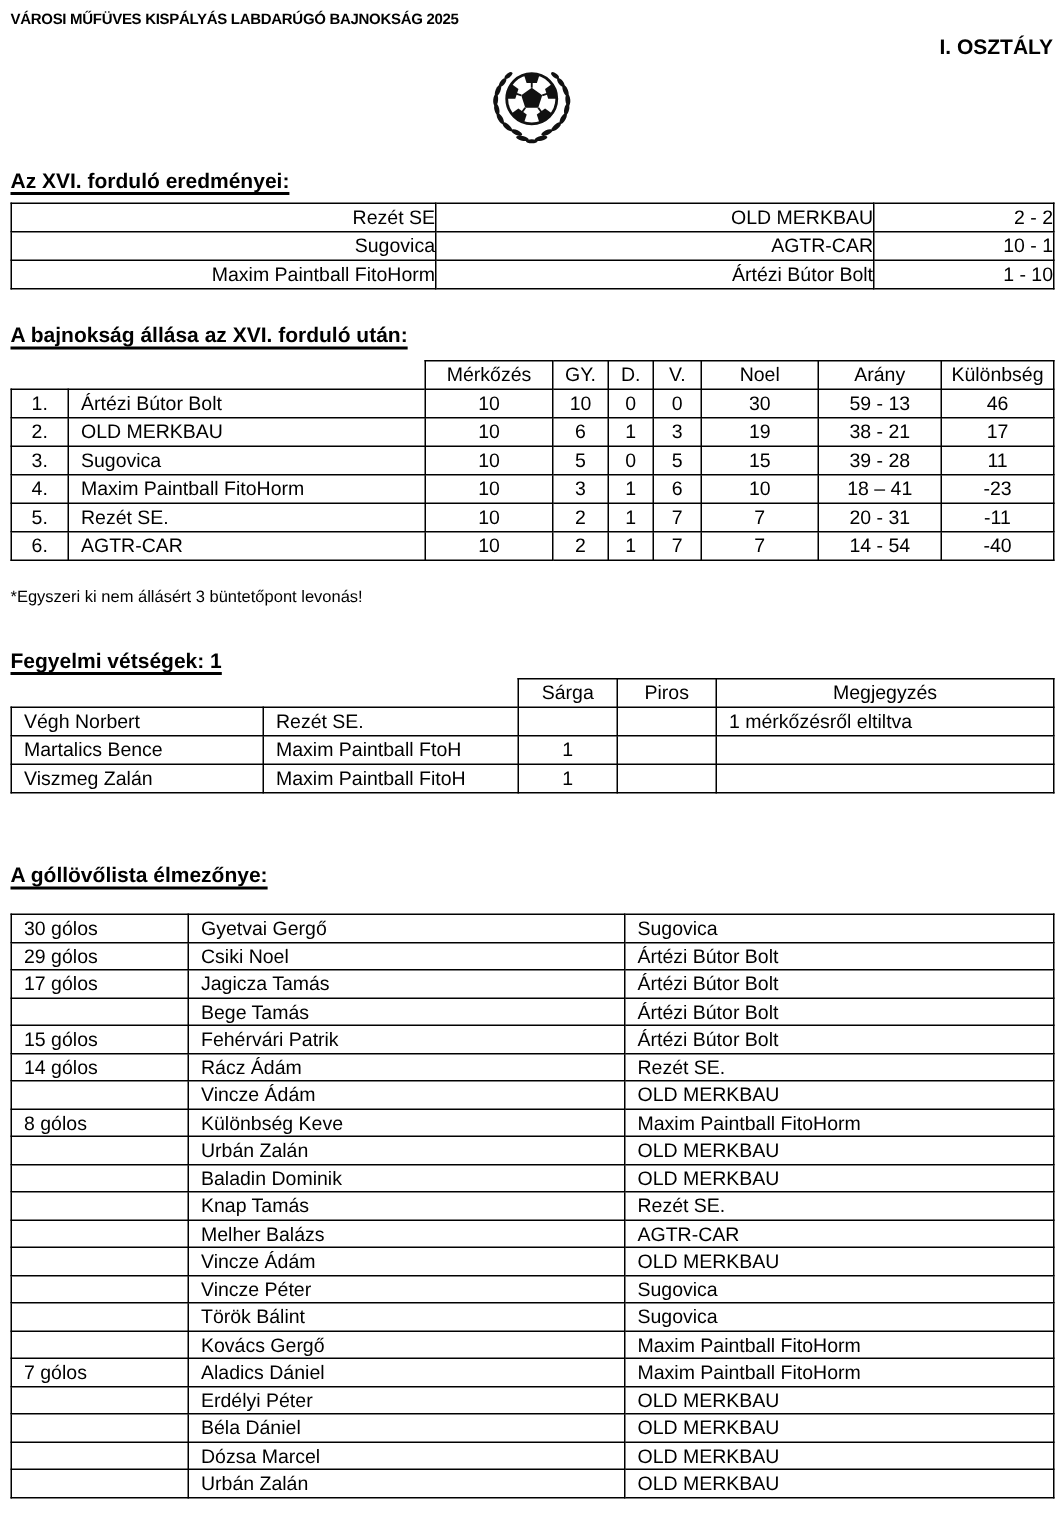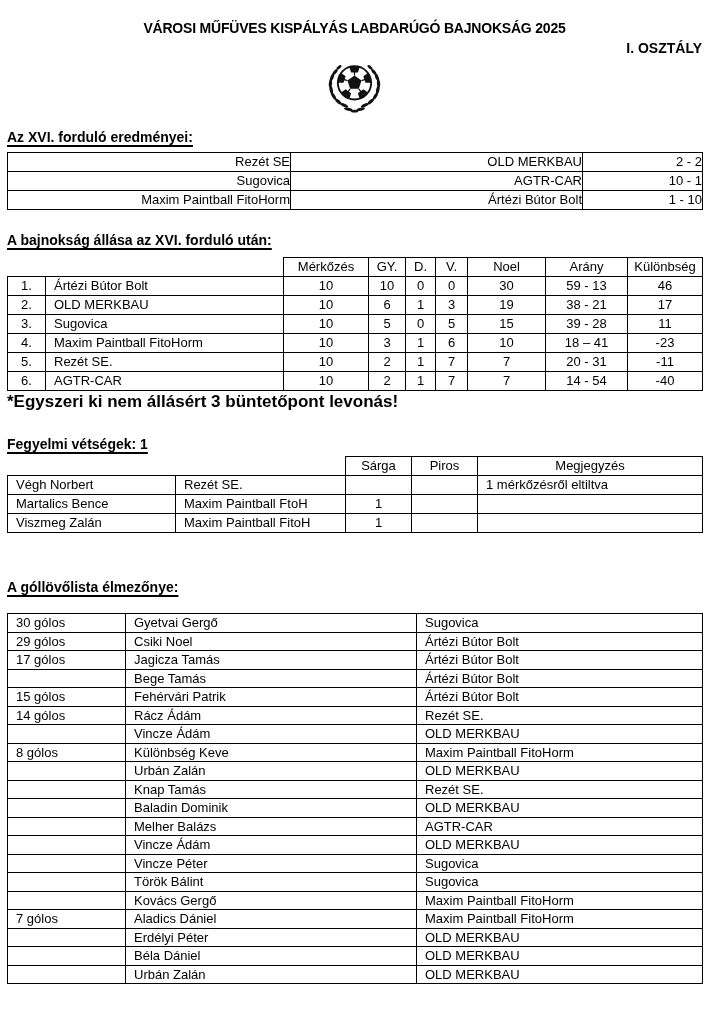--- a/index.html
+++ b/index.html
@@ -1,26 +1,26 @@
 <!DOCTYPE html>
 <html><head>
 <meta charset="utf-8">
 <style>
   html,body{margin:0;padding:0;background:#fff;}
   body{width:709px;color:#000;font-family:"Liberation Sans",sans-serif;font-size:13px;}
   .page{padding:0 7px 4px 7px;}
-  .doc-title{margin-top:20px;text-align:center;font-weight:bold;font-size:14px;letter-spacing:-0.2px;}
+  .doc-title{margin-top:8px;text-align:left;font-weight:bold;font-size:10px;letter-spacing:-0.2px;}
   .doc-subtitle{margin-top:4px;text-align:right;font-weight:bold;font-size:14px;}
   .logo-wrap{margin-top:2px;text-align:center;height:59px;}
   .heading{font-weight:bold;font-size:14px;text-decoration:underline;text-decoration-thickness:1.5px;text-underline-offset:2.5px;line-height:17px;}
   .h-results{margin-top:12px;}
   .h-standings{margin-top:22px;}
   .h-discipline{margin-top:26px;}
   .h-scorers{margin-top:46px;}
-  .note{margin-top:3px;font-weight:bold;font-size:17px;line-height:16px;}
+  .note{margin-top:16px;font-weight:normal;font-size:11px;line-height:16px;}
   table{border-collapse:collapse;table-layout:fixed;width:695px;}
   td,th{border:1px solid #000;padding:0;height:18px;line-height:18px;font-size:13px;font-weight:normal;overflow:hidden;white-space:nowrap;}
   th{text-align:center;}
   th.blank{border:none;background:transparent;}
   td.c{text-align:center;}
   td.l{text-align:left;padding-left:8px;}
   .t-results{margin-top:6px;}
   .t-results td{text-align:right;}
   .t-standings{margin-top:8px;}
   .t-discipline{margin-top:3px;}
@@ -319,28 +319,28 @@
   </tr>
 
   <tr>
     <td class="l"></td>
     <td class="l">Urbán Zalán</td>
     <td class="l">OLD MERKBAU</td>
   </tr>
 
   <tr>
     <td class="l"></td>
+    <td class="l">Baladin Dominik</td>
+    <td class="l">OLD MERKBAU</td>
+  </tr>
+
+  <tr>
+    <td class="l"></td>
     <td class="l">Knap Tamás</td>
     <td class="l">Rezét SE.</td>
-  </tr>
-
-  <tr>
-    <td class="l"></td>
-    <td class="l">Baladin Dominik</td>
-    <td class="l">OLD MERKBAU</td>
   </tr>
 
   <tr>
     <td class="l"></td>
     <td class="l">Melher Balázs</td>
     <td class="l">AGTR-CAR</td>
   </tr>
 
   <tr>
     <td class="l"></td>
@@ -377,20 +377,25 @@
     <td class="l">Erdélyi Péter</td>
     <td class="l">OLD MERKBAU</td>
   </tr>
 
   <tr>
     <td class="l"></td>
     <td class="l">Béla Dániel</td>
     <td class="l">OLD MERKBAU</td>
   </tr>
 
+  <tr>
+    <td class="l"></td>
+    <td class="l">Dózsa Marcel</td>
+    <td class="l">OLD MERKBAU</td>
+  </tr>
 
   <tr>
     <td class="l"></td>
     <td class="l">Urbán Zalán</td>
     <td class="l">OLD MERKBAU</td>
   </tr>
 </tbody>
   </table>
 
 </div>

